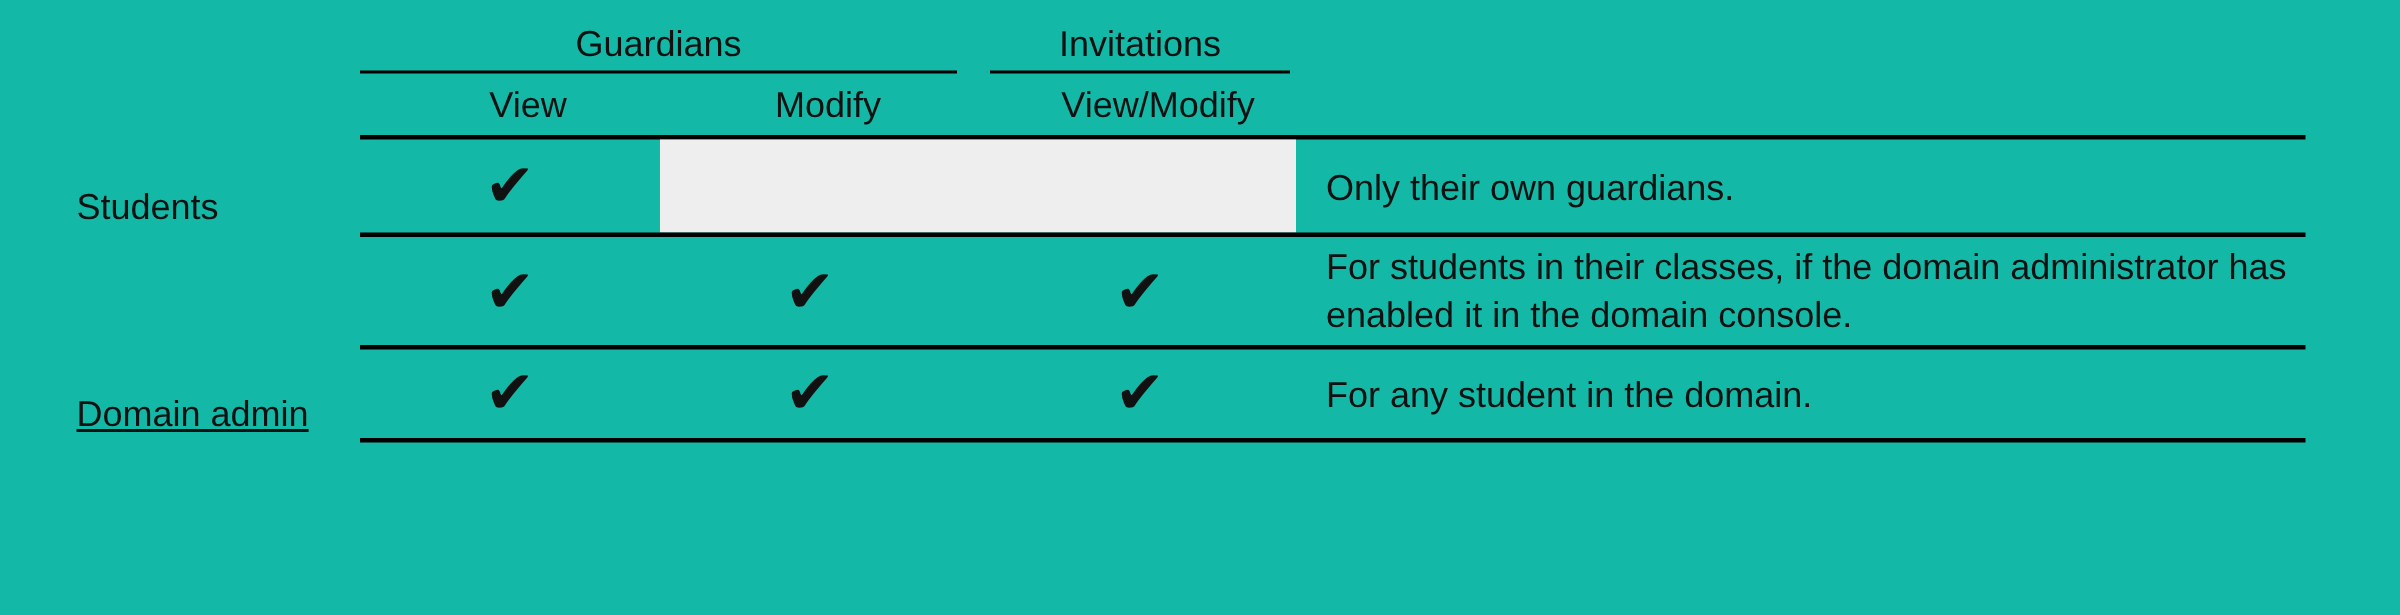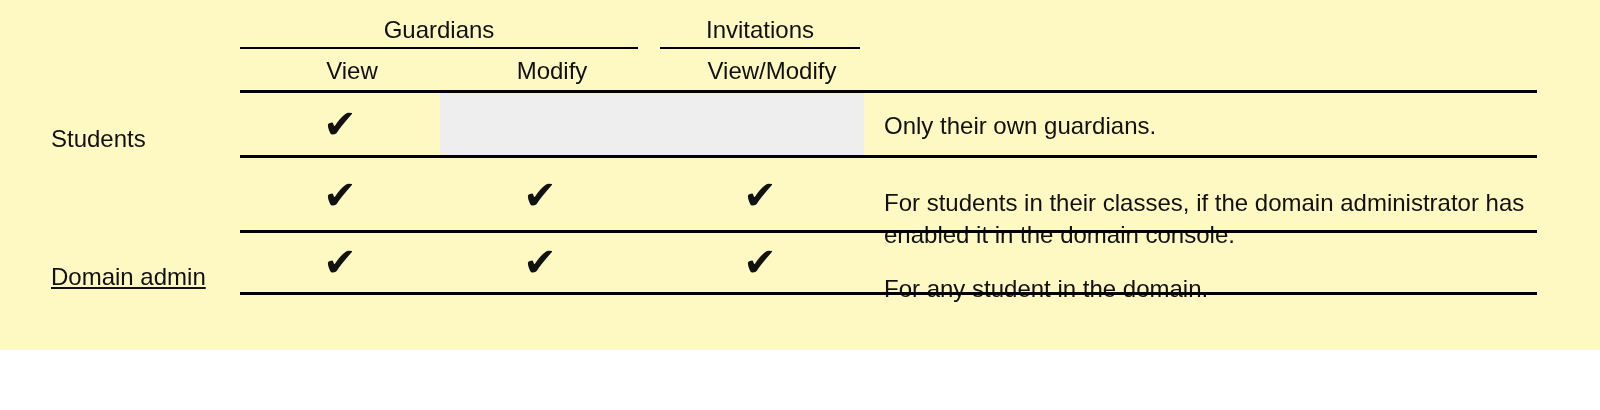--- a/index.html
+++ b/index.html
@@ -11,22 +11,22 @@
     width: 1600px;
     height: 410px;
     font-family: "Liberation Sans", sans-serif;
     color: #000000;
     overflow: hidden;
   }
 
   #stage {
     position: relative;
     width: 1600px;
-    height: 350px;
-    background: #fef9c3;
+    height: 410px;
+    background: #14b8a6;
   }
 
   .rule {
     position: absolute;
     background: #000000;
     height: 3px;
   }
   .rule.thin { height: 2px; }
 
   
@@ -135,30 +135,30 @@
 
   <div class="rule" style="left:240px; top:155px; width:1297px;"></div>
 
 
   <div class="check" style="left:310px; top:175px;">✔</div>
 
   <div class="check" style="left:510px; top:175px;">✔</div>
 
   <div class="check" style="left:730px; top:175px;">✔</div>
 
-  <div class="desc" style="top:163px;margin-top:24px;">For students in their classes, if the domain administrator has enabled it in the domain console.</div>
+  <div class="desc" style="top:163px;">For students in their classes, if the domain administrator has enabled it in the domain console.</div>
 
   <div class="rule" style="left:240px; top:230px; width:1297px;"></div>
 
   <div class="row-label" style="top:248px;text-decoration:underline;">Domain admin</div>
 
   <div class="check" style="left:310px; top:242px;">✔</div>
 
   <div class="check" style="left:510px; top:242px;">✔</div>
 
   <div class="check" style="left:730px; top:242px;">✔</div>
 
-  <div class="desc" style="top:248px;margin-top:25px;">For any student in the domain.</div>
+  <div class="desc" style="top:248px;">For any student in the domain.</div>
 
   <div class="rule" style="left:240px; top:292px; width:1297px;"></div>
 
 
 </div>
 
 </body></html>

